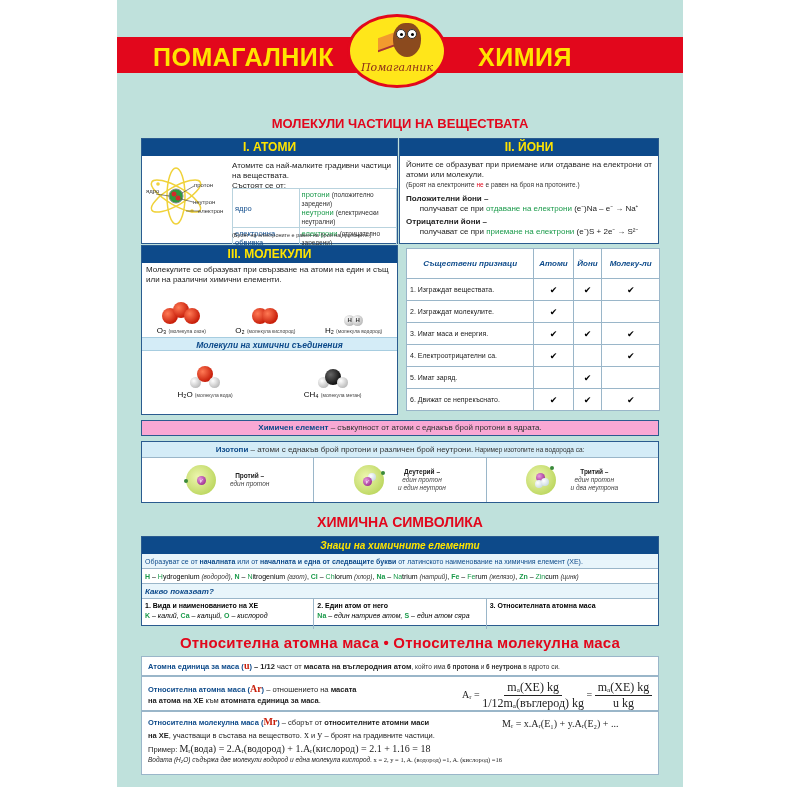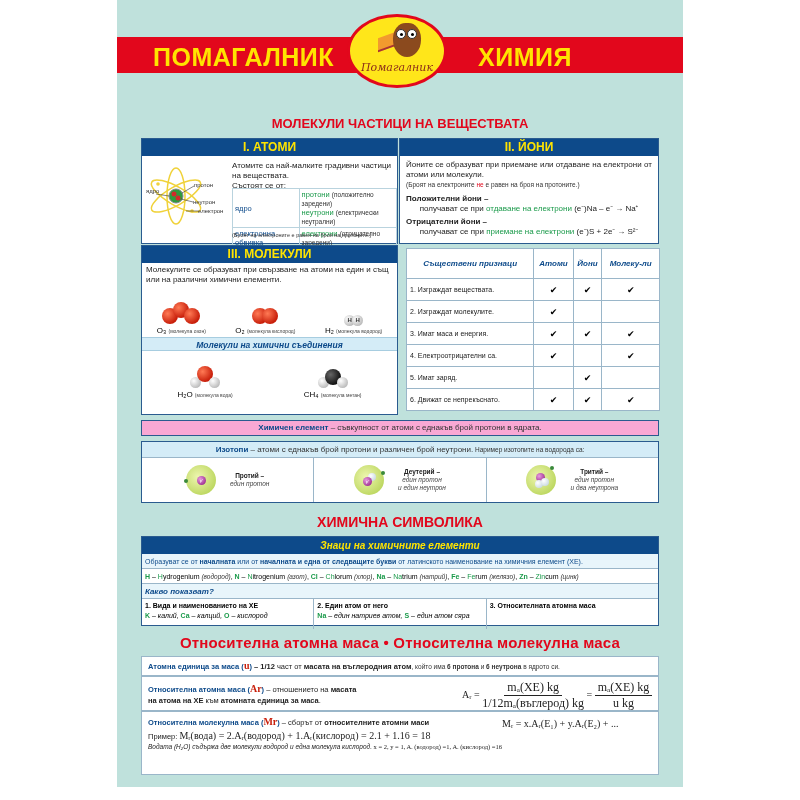--- a/index.html
+++ b/index.html
@@ -365,20 +365,23 @@
           <span class="num">mₐ(ХЕ) kg</span>
           <span>u kg</span>
         </span>
     </div>
   </div>
 
   <div class="mass-box mb3">
     <div style="line-height:12px;">
       <b class="blue">Относителна молекулна маса (</b><span class="serif-red">Mr</span><b class="blue">)</b><span> – сборът от </span><b>относителните атомни маси</b>
     </div>
+    <div style="line-height:12px;">
+      <b>на ХЕ</b><span>, участващи в състава на веществото. </span><span class="red formula">x</span><span> и </span><span class="red formula">y</span><span> – броят на градивните частици.</span>
+    </div>
     <div style="position:absolute;left:360px;top:6px;" class="formula">Mᵣ = x.Aᵣ(E₁) + y.Aᵣ(E₂) + ...</div>
     <div style="line-height:13px;">
       <span>Пример:</span> <span class="formula">Mᵣ(вода) = 2.Aᵣ(водород) + 1.Aᵣ(кислород) = 2.1 + 1.16 = 18</span>
     </div>
     <div style="font-size:6.5px;">
       <span class="ital">Водата (H₂O) съдържа две молекули водород и една молекула кислород.</span><span class="formula" style="font-size:6.5px;"> x = 2, y = 1, Aᵣ (водород) =1, Aᵣ (кислород) =16</span>
     </div>
   </div>
 
 </div>

